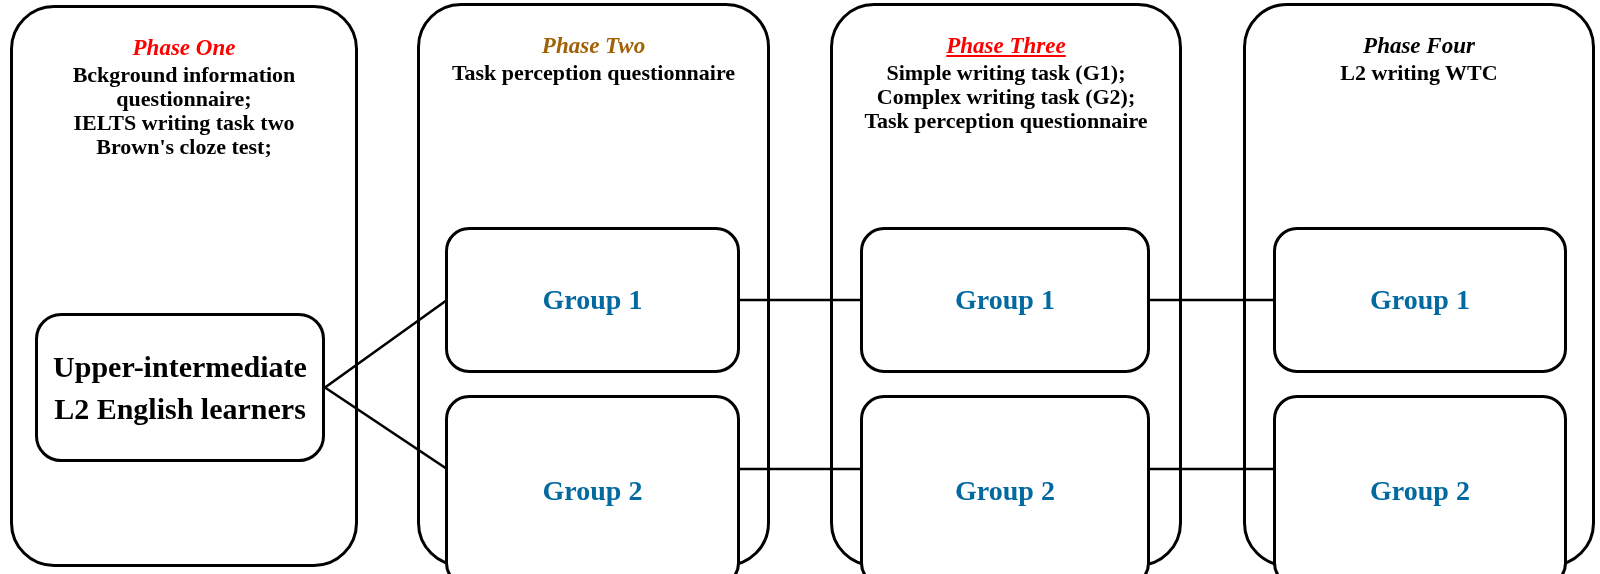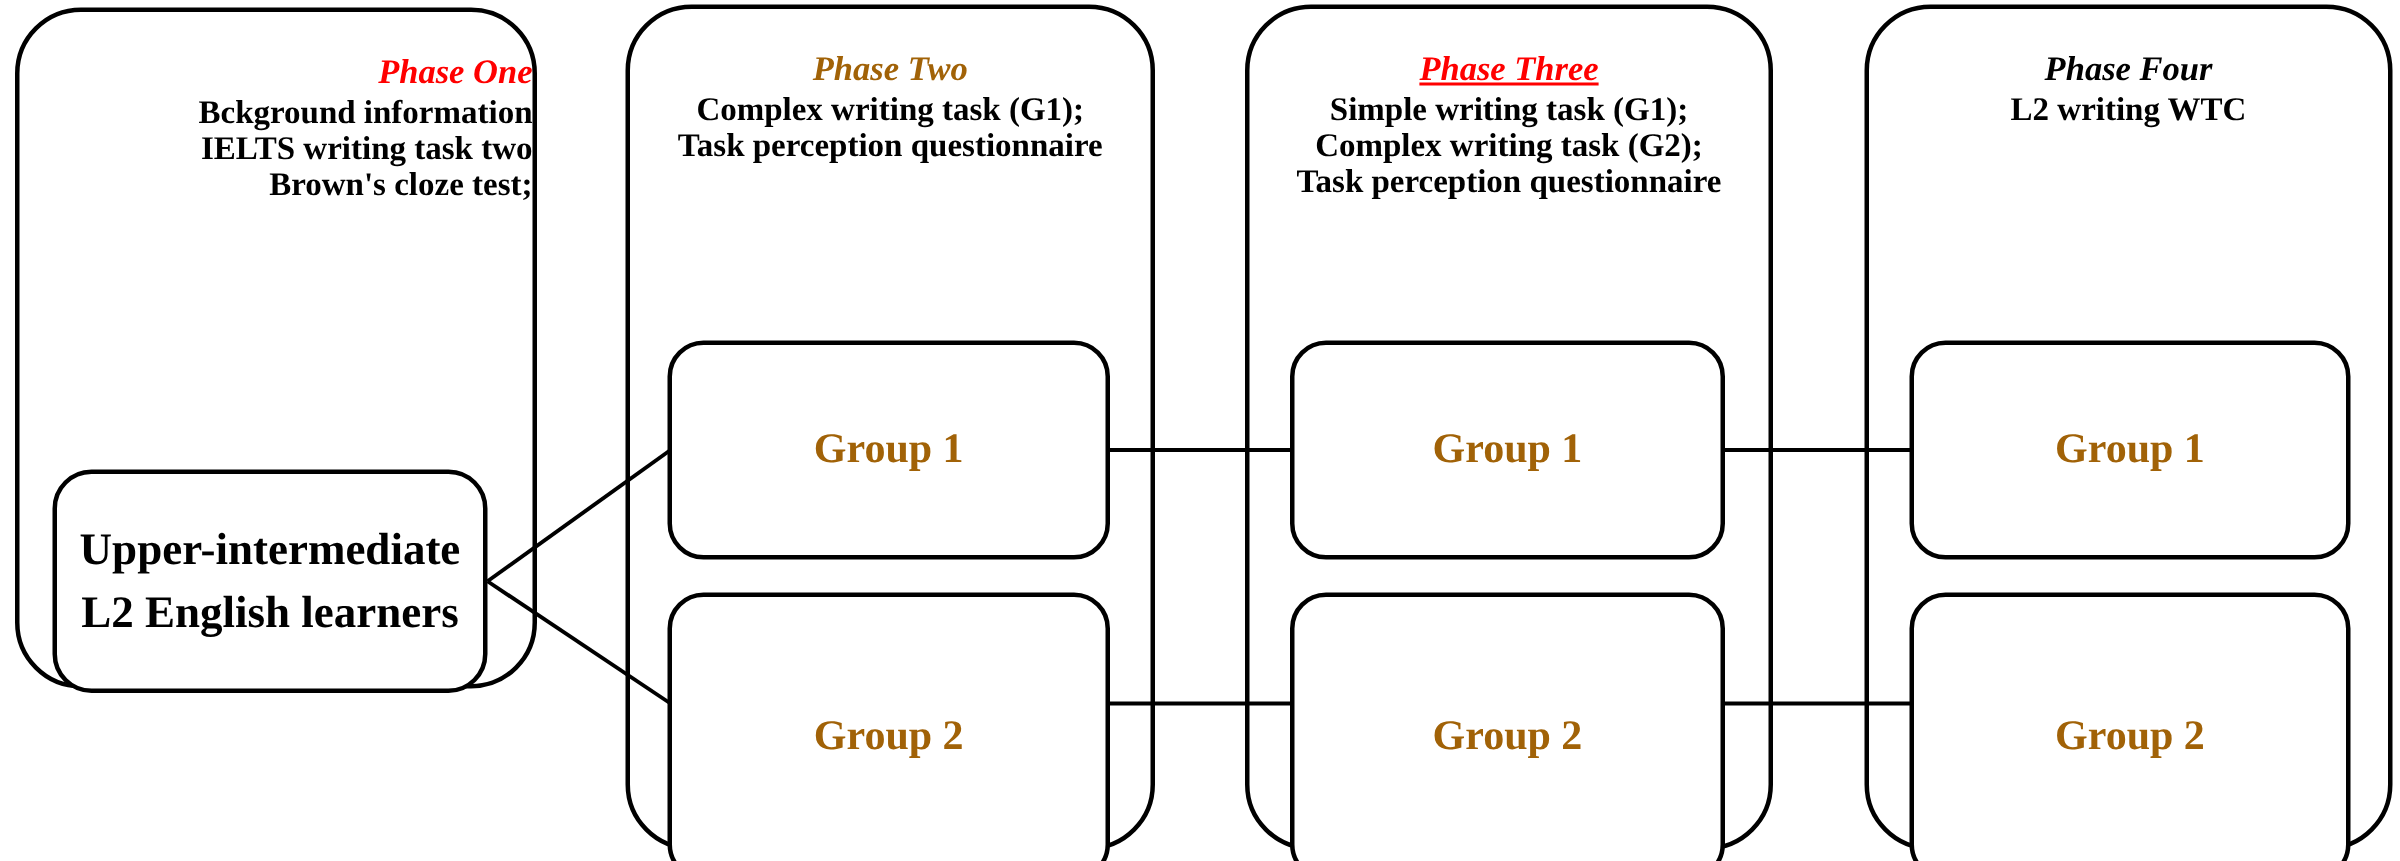--- a/index.html
+++ b/index.html
@@ -45,21 +45,21 @@
     position: absolute;
     box-sizing: border-box;
     border: 3px solid #000000;
     border-radius: 24px;
     background: #ffffff;
     display: flex;
     align-items: center;
     justify-content: center;
     font-weight: bold;
     font-size: 28px;
-    color: #a16207;
+    color: #0369a1;
     z-index: 2;
   }
   .participant-box {
     position: absolute;
     left: 35px;
     top: 313px;
     width: 290px;
     height: 149px;
     box-sizing: border-box;
     border: 3px solid #000000;
@@ -79,49 +79,49 @@
   .connector-layer {
     position: absolute;
     left: 0;
     top: 0;
     width: 1600px;
     height: 574px;
     z-index: 3;
     pointer-events: none;
   }
   
-  .phase-1 { left: 10px;   top: 5px; width: 348px; height: 454px; text-align: right; }
+  .phase-1 { left: 10px;   top: 5px; width: 348px; height: 562px; }
   .phase-2 { left: 417px;  top: 3px; width: 353px; height: 564px; }
   .phase-3 { left: 830px;  top: 3px; width: 352px; height: 564px; }
   .phase-4 { left: 1243px; top: 3px; width: 352px; height: 564px; }
   
   .g-row1 { top: 227px; height: 146px; }
   .g-row2 { top: 395px; height: 192px; }
   .g-col2 { left: 445px;  width: 295px; }
   .g-col3 { left: 860px;  width: 290px; }
   .g-col4 { left: 1273px; width: 294px; }
 </style>
 </head>
 <body>
 
 <div class="canvas">
 
   <section class="phase phase-1">
     <div class="phase-title" style="color: rgb(255, 0, 0);">Phase One</div>
     <div class="phase-lines">
       <div class="phase-line">Bckground information</div>
+      <div class="phase-line">questionnaire;</div>
       <div class="phase-line">IELTS writing task two</div>
       <div class="phase-line">Brown's cloze test;</div>
     </div>
   </section>
 
   <section class="phase phase-2">
     <div class="phase-title" style="color: #a16207;">Phase Two</div>
     <div class="phase-lines">
-      <div class="phase-line">Complex writing task (G1);</div>
       <div class="phase-line">Task perception questionnaire</div>
     </div>
   </section>
 
   <section class="phase phase-3">
     <div class="phase-title" style="color: rgb(255, 0, 0); text-decoration: underline;">Phase Three</div>
     <div class="phase-lines">
       <div class="phase-line">Simple writing task (G1);</div>
       <div class="phase-line">Complex writing task (G2);</div>
       <div class="phase-line">Task perception questionnaire</div>

